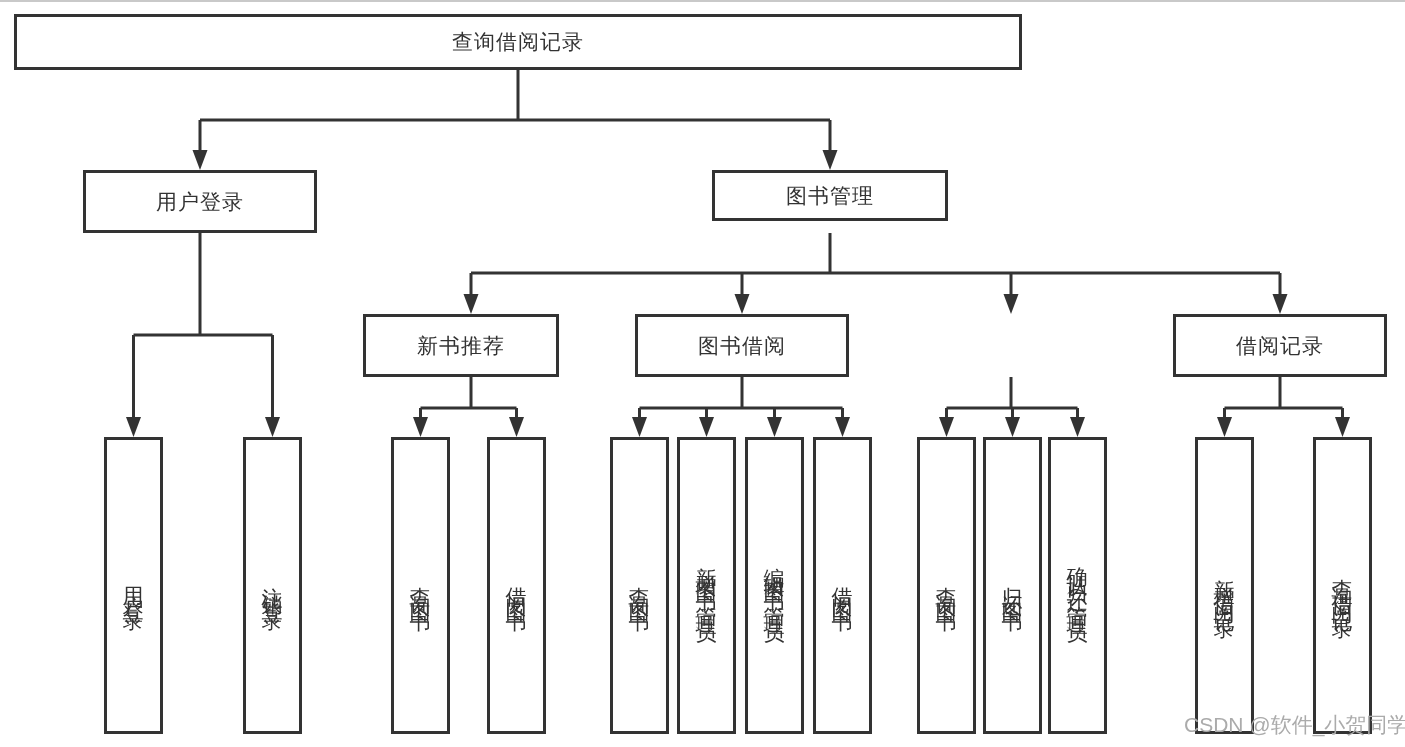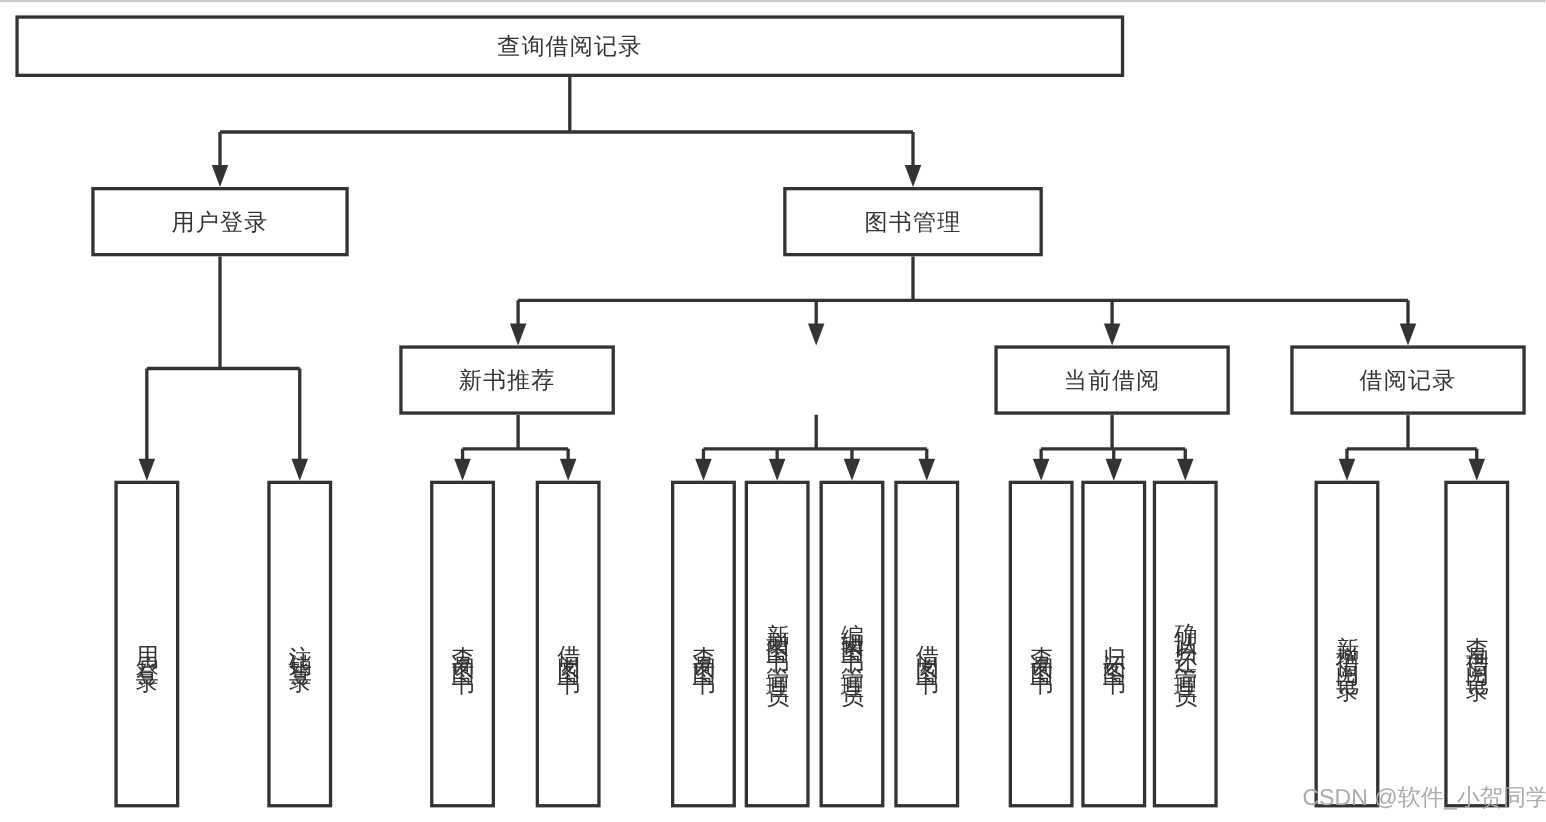--- a/index.html
+++ b/index.html
@@ -114,29 +114,29 @@
     </g>
   </svg>
 
   <div class="node h" style="left:14px;top:14px;width:1008px;height:56px">
     <span>查询借阅记录</span>
   </div>
 
   <div class="node h" style="left:83px;top:170px;width:234px;height:63px">
     <span>用户登录</span>
   </div>
-  <div class="node h" style="left:712px;top:170px;width:236px;height:63px">
+  <div class="node h" style="left:712px;top:170px;width:236px;height:51px">
     <span>图书管理</span>
   </div>
 
   <div class="node h" style="left:363px;top:314px;width:196px;height:63px">
     <span>新书推荐</span>
   </div>
-  <div class="node h" style="left:904px;top:314px;width:214px;height:63px">
-    <span>当前借阅</span>
+  <div class="node h" style="left:635px;top:314px;width:214px;height:63px">
+    <span>图书借阅</span>
   </div>
   <div class="node h" style="left:1173px;top:314px;width:214px;height:63px">
     <span>借阅记录</span>
   </div>
 
   <div class="node v" style="left:104px;top:437px;width:59px;height:297px">
     <span>用户登录</span>
   </div>
   <div class="node v" style="left:243px;top:437px;width:59px;height:297px">
     <span>注销登录</span>

